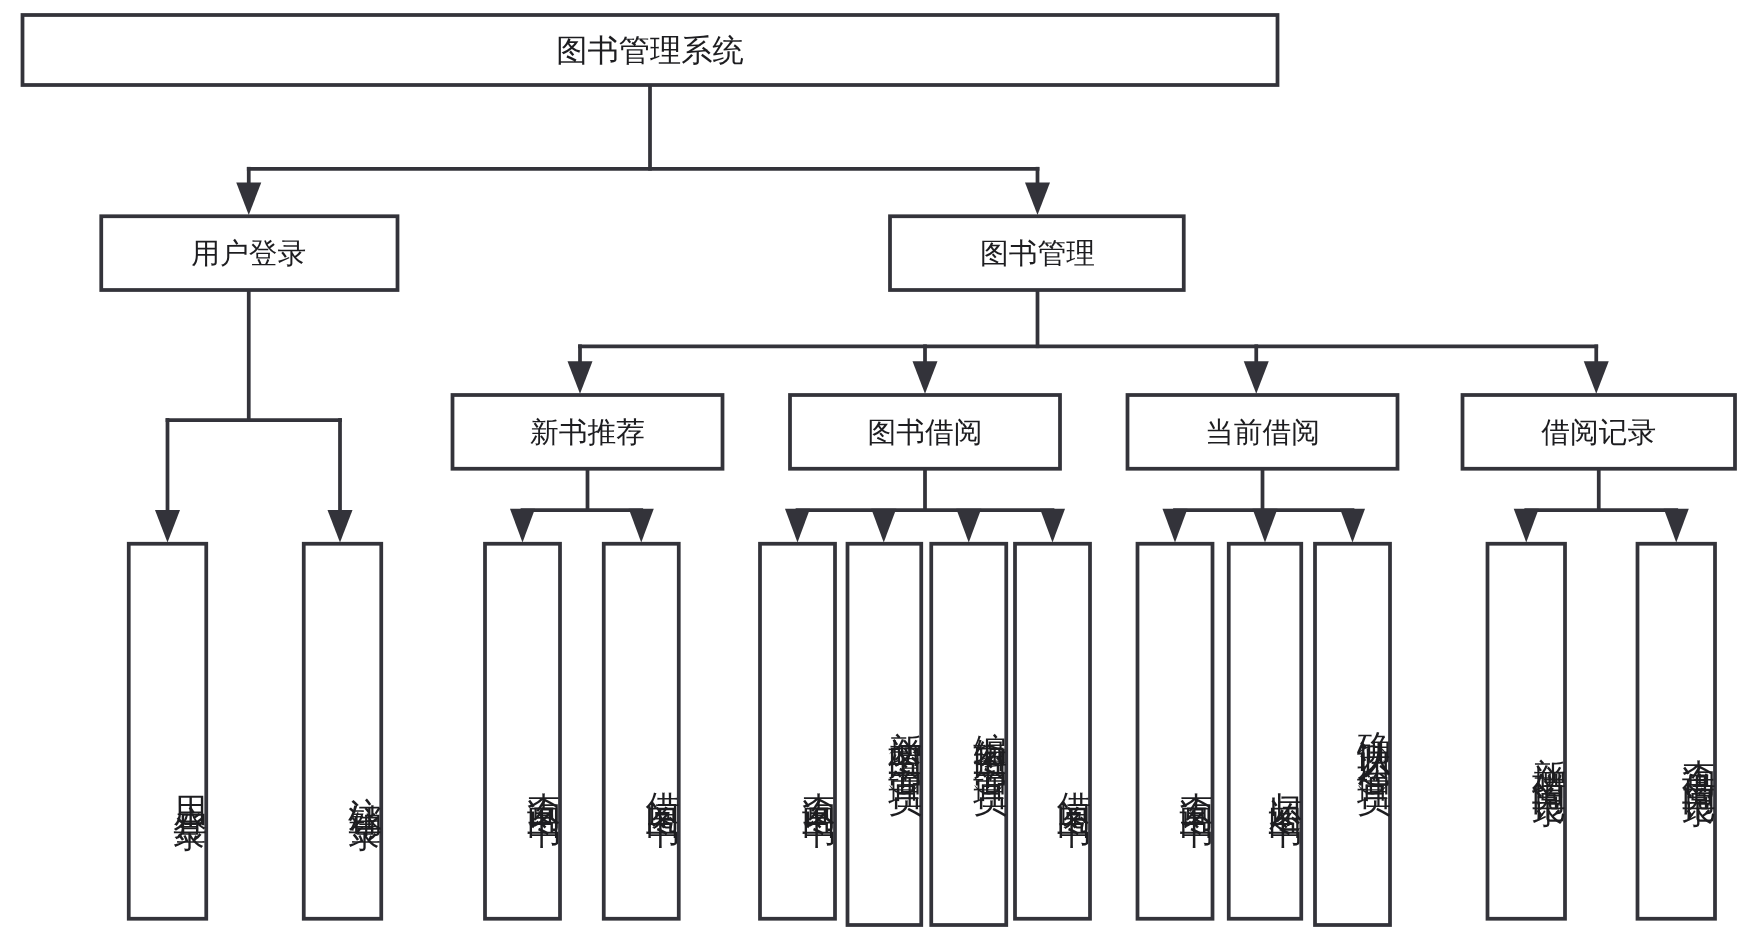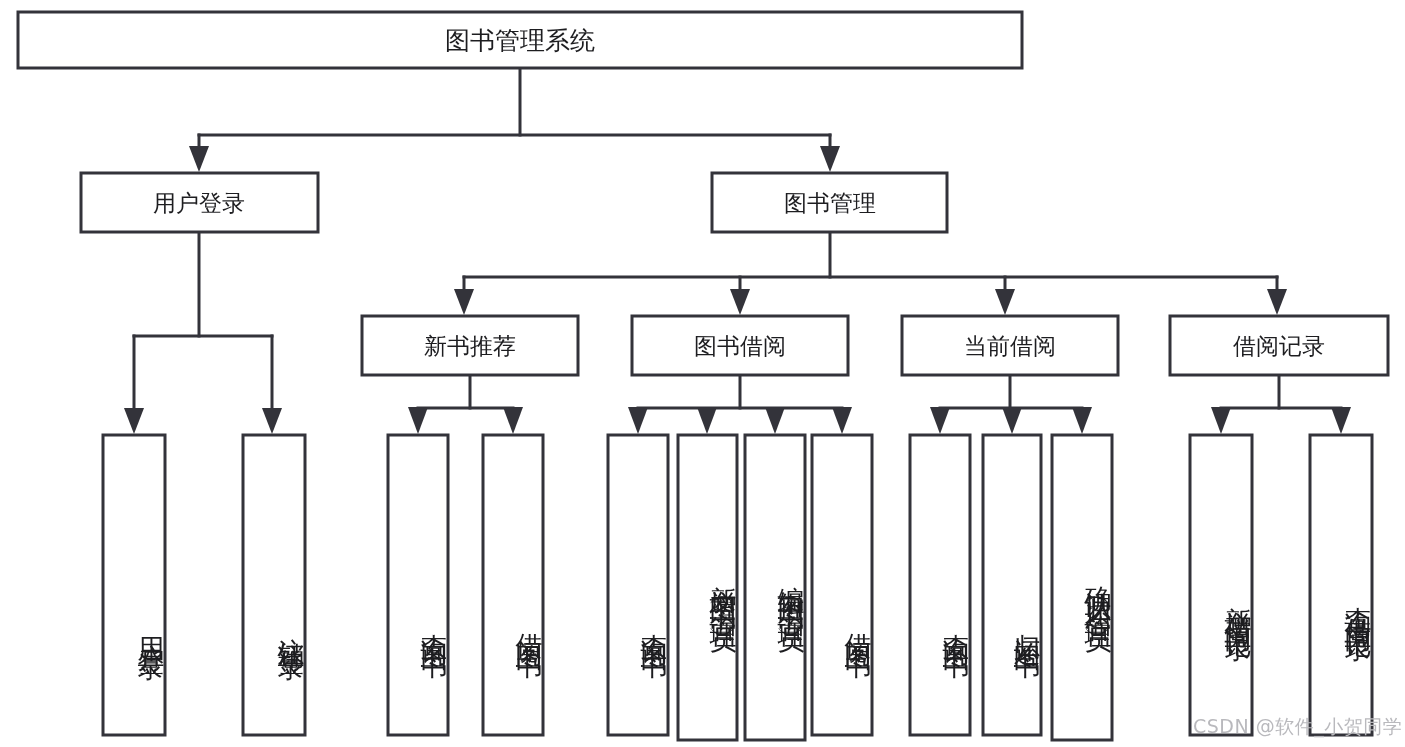--- a/index.html
+++ b/index.html
@@ -201,15 +201,14 @@
   <div class="leaf-label" style="left:608px; top:512px; width:60px;  height:223px;">查询图书</div>
   <div class="leaf-label" style="left:678px; top:443px; width:59px;  height:295px;">新增图书（管理员）</div>
   <div class="leaf-label" style="left:745px; top:443px; width:60px;  height:295px;">编辑图书（管理员）</div>
   <div class="leaf-label" style="left:812px; top:512px; width:60px;  height:223px;">借阅图书</div>
   <div class="leaf-label" style="left:910px; top:512px; width:60px;  height:223px;">查询图书</div>
   <div class="leaf-label" style="left:983px; top:512px; width:58px;  height:223px;">归还图书</div>
   <div class="leaf-label" style="left:1052px; top:443px; width:60px; height:295px;">确认归还（管理员）</div>
   <div class="leaf-label" style="left:1190px; top:470px; width:62px; height:265px;">新增借阅记录</div>
   <div class="leaf-label" style="left:1310px; top:470px; width:62px; height:265px;">查询借阅记录</div>
 
-  <div class="watermark" style="left:1193px; top:714px;">CSDN @软件_小贺同学</div>
 
 </div>
 
 </body></html>

